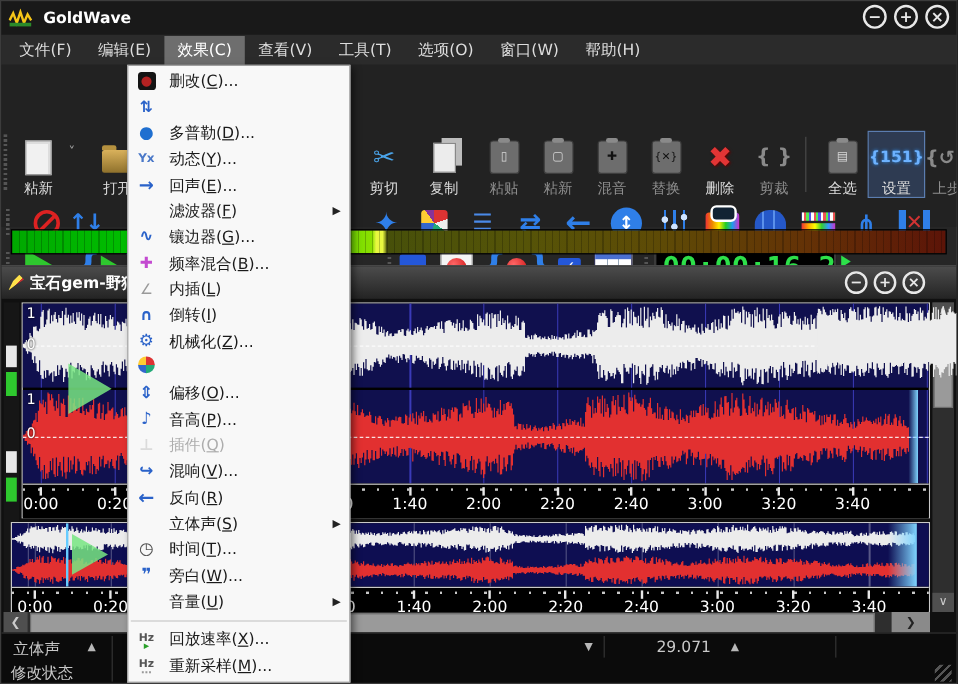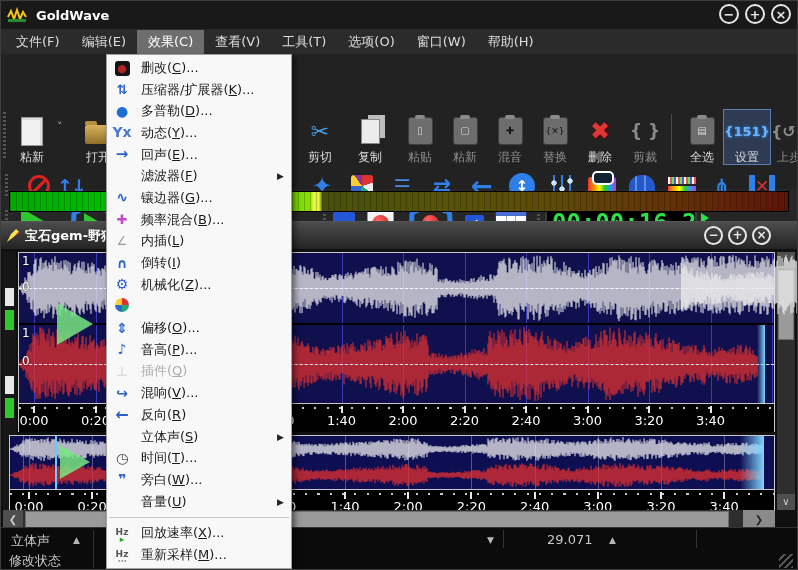--- a/index.html
+++ b/index.html
@@ -459,28 +459,27 @@
     <div class="sgrip"></div>
   </div>
 
   <div class="popup" id="fxmenu">
       <div class="mi">
         <span class="mic"><span class="mic-chip">●</span></span>
         <span class="mlabel">删改(<u>C</u>)...</span>
       </div>
       <div class="mi">
         <span class="mic" style="color: rgb(42, 98, 201); font-weight: bold;">⇅</span>
-        <span class="mlabel">压缩器/扩展器(<u>K</u>)...</span>
       </div>
       <div class="mi">
         <span class="mic" style="color: rgb(31, 111, 208); font-size: 14px;">●</span>
         <span class="mlabel">多普勒(<u>D</u>)...</span>
       </div>
       <div class="mi">
-        <span class="mic" style="color: rgb(74, 120, 200); font-size: 14px; font-weight: bold;">Yx</span>
+        <span class="mic" style="color: rgb(74, 120, 200); font-size: 10px; font-weight: bold;">Yx</span>
         <span class="mlabel">动态(<u>Y</u>)...</span>
       </div>
       <div class="mi">
         <span class="mic" style="color: rgb(42, 98, 201); font-size: 15px; font-weight: bold;">→</span>
         <span class="mlabel">回声(<u>E</u>)...</span>
       </div>
       <div class="mi">
         <span class="mic"></span>
         <span class="mlabel">滤波器(<u>F</u>)</span>
         <span class="sub">▶</span>

